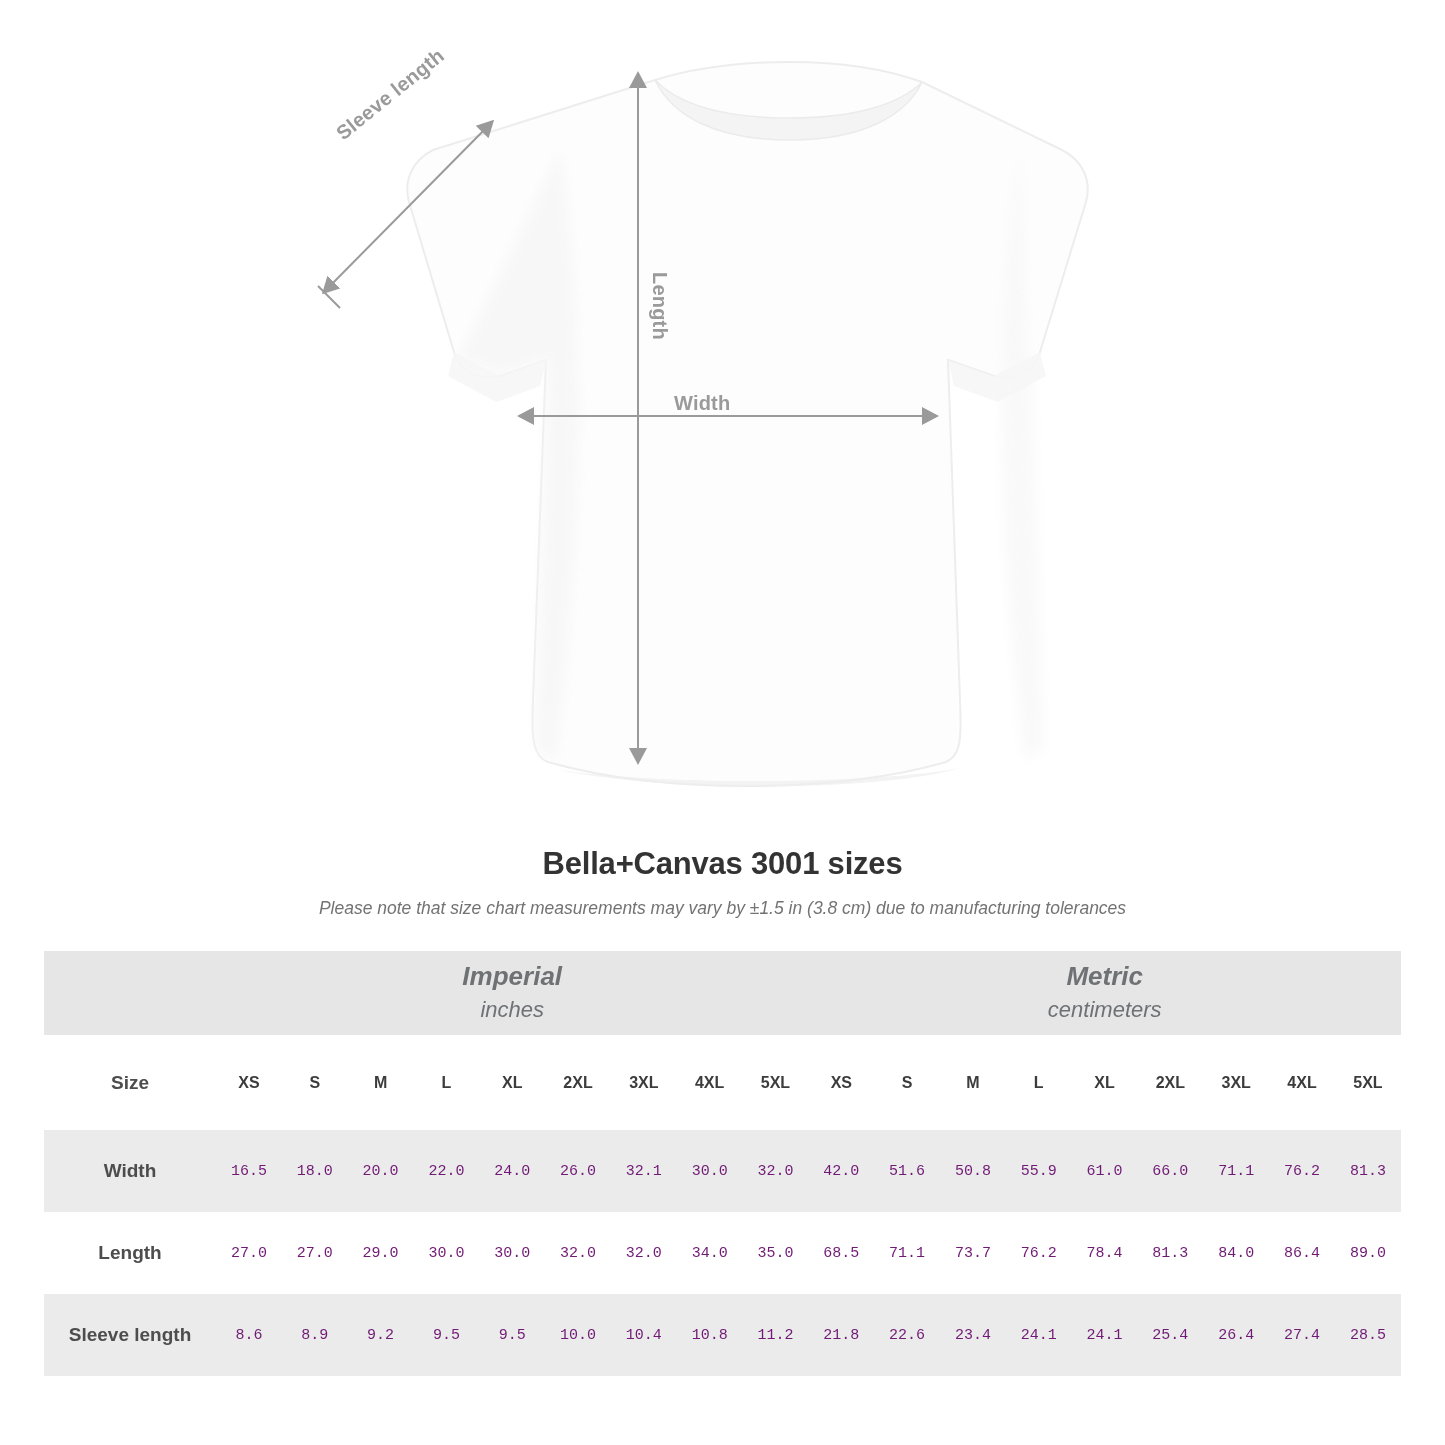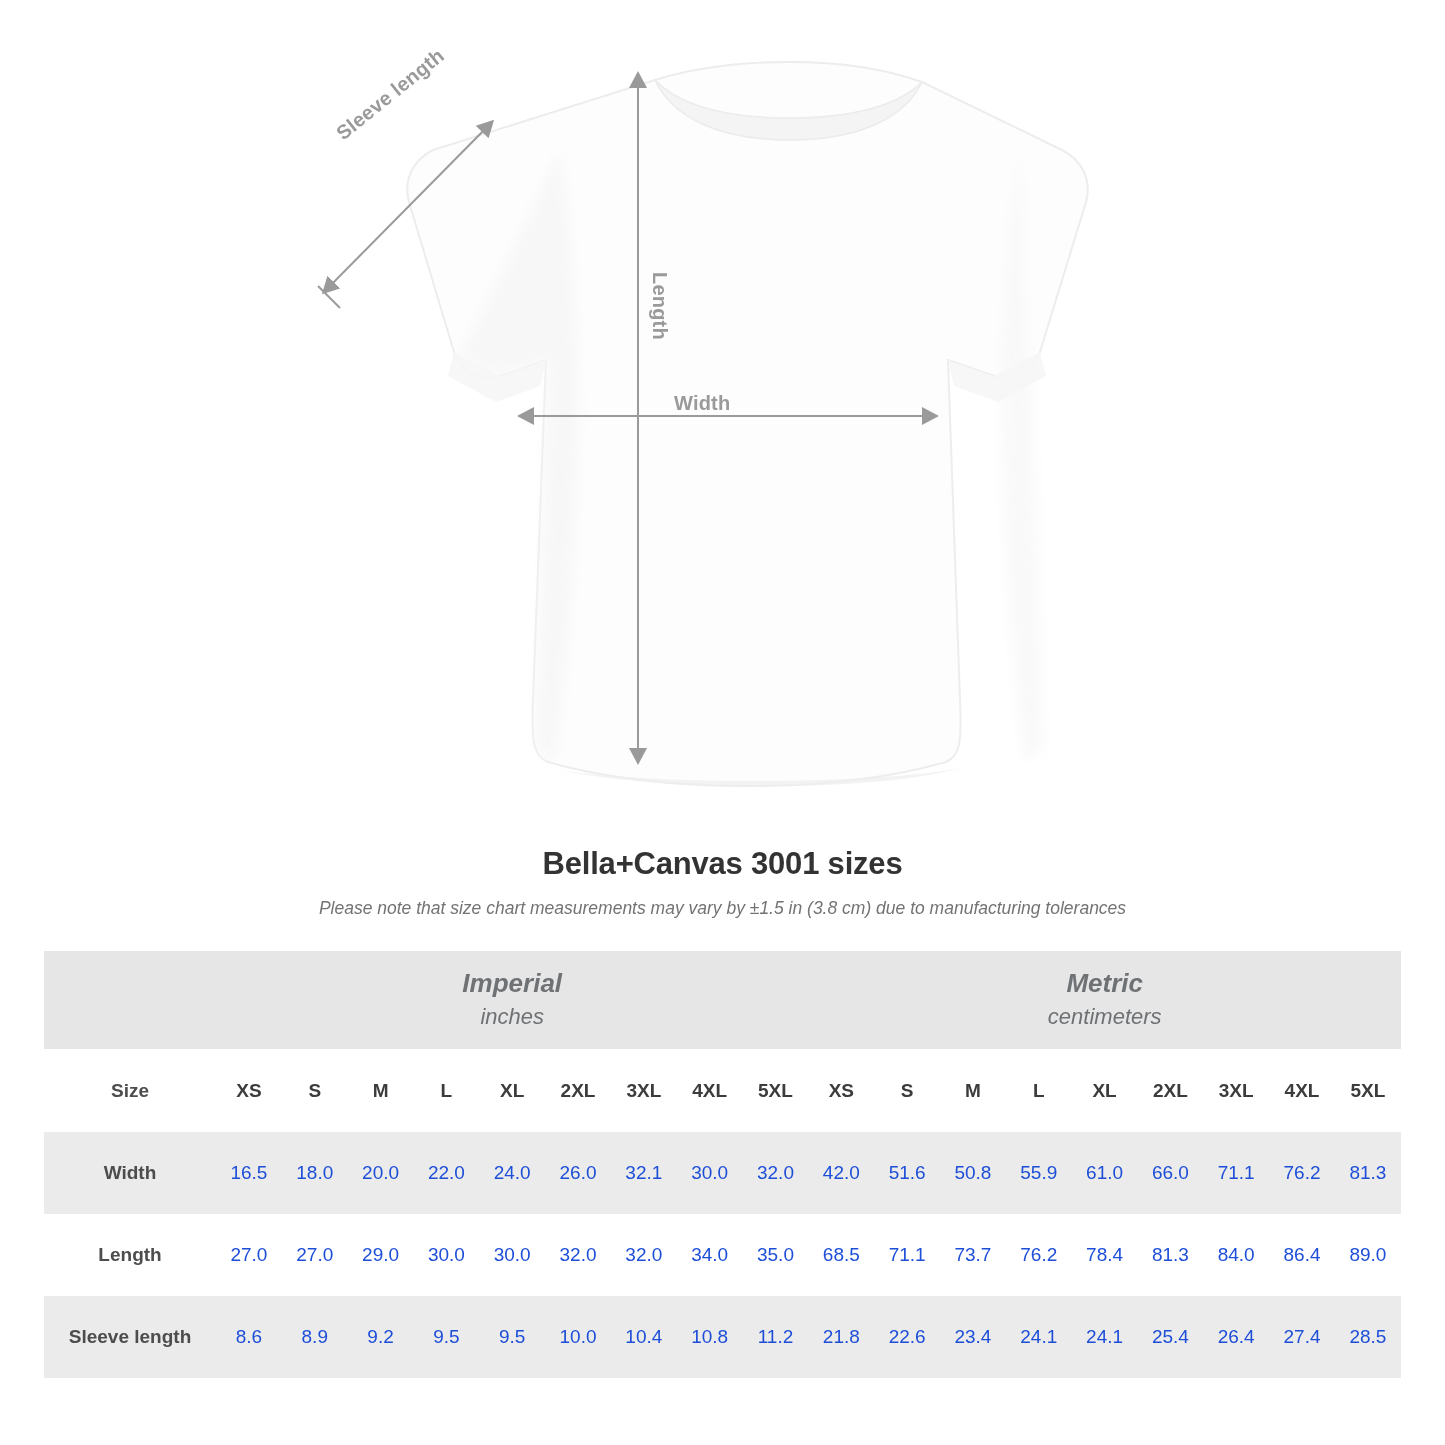--- a/index.html
+++ b/index.html
@@ -80,53 +80,54 @@
     width: 1357px;
     table-layout: fixed;
   }
   table.sizes th, table.sizes td {
     text-align: center;
     vertical-align: middle;
     border: none;
   }
   .unit-head {
     background: #e6e6e6;
-    height: 98px;
+    height: 84px;
   }
   .unit-head .unit-name {
     font-size: 26px;
     font-style: italic;
     font-weight: bold;
     color: #6f7275;
     line-height: 1.25;
   }
   .unit-head .unit-sub {
     font-size: 22px;
     font-style: italic;
     color: #6f7275;
     line-height: 1.5;
   }
   .row-head {
     font-size: 19px;
     font-weight: bold;
     color: #4d4d4d;
   }
-  .size-row td, .size-row th { height: 83px; }
+  .size-row td, .size-row th { height: 95px; }
   .size-row { background: #ffffff; }
   .size-row .colhead {
-    font-size: 19px;
+    font-size: 16px;
     font-weight: bold;
     color: #3c3c3c;
   }
   .data-row td { height: 82px; }
   .data-row.shade { background: #ebebeb; }
   .data-row.plain { background: #ffffff; }
   .data-row td.value {
-    font-size: 19px;
-    color: #1d4ed8;
+    font-size: 15px;
+    color: #701a75;
+    font-family: Liberation Mono, monospace;
   }
   .lbl-col { width: 172px; }
   .val-col { width: 65.8px; }
   .vsep {
     border-left: 3px solid #ffffff;
   }
 </style>
 </head>
 <body>
 

